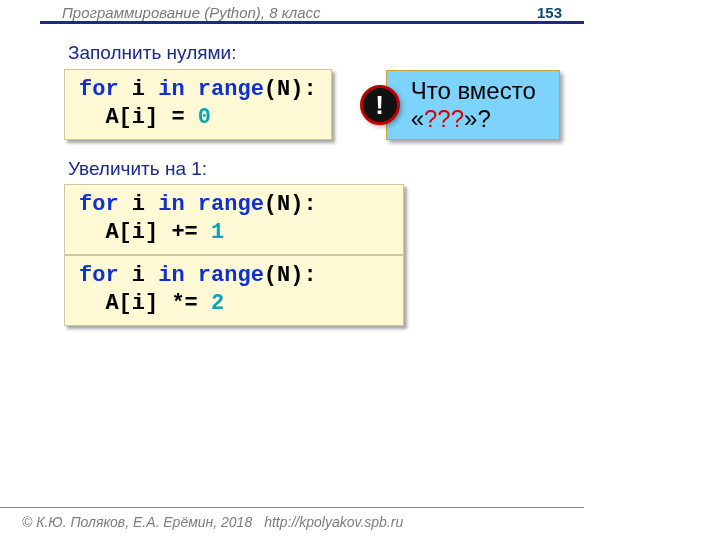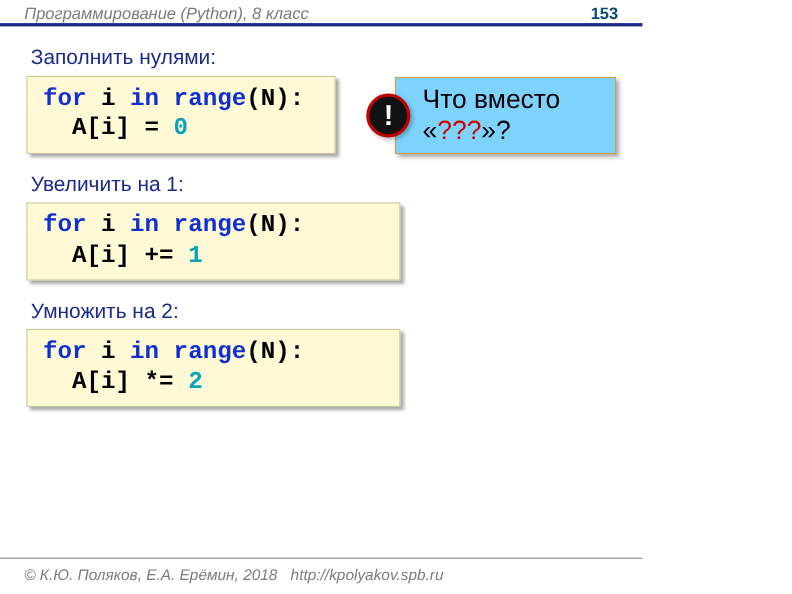--- a/index.html
+++ b/index.html
@@ -1,24 +1,24 @@
 <!DOCTYPE html>
 <html><head>
 <meta charset="utf-8">
 <style>
   * { box-sizing: border-box; margin: 0; padding: 0; }
   html, body { width: 720px; height: 540px; font-family: Arial, Helvetica, sans-serif; background: #fff; color: #000; }
-  .slide { position: relative; width: 584px; height: 540px; }
+  .slide { position: relative; width: 584px; height: 540px; padding-left: 40px; }
   .topbar { display: flex; justify-content: space-between; align-items: center; padding: 4px 22px 0 22px; color: #7a7a7a; font-style: italic; font-size: 15px; }
   .pagenum { font-style: normal; font-weight: bold; color: #0c4a6e; }
   .title { font-size: 26px; font-weight: bold; padding: 2px 22px 4px 22px; color: #111; }
   .hr { height: 3px; background: #1a2a8a; margin: 0 0 6px 0; }
   .content { padding: 0 24px; }
   .subhead { color: #1a2a8a; font-weight: normal; font-size: 19px; margin: 18px 0 4px 4px; }
-  .row { display: flex; align-items: center; gap: 28px; }
+  .row { display: flex; align-items: flex-end; gap: 28px; }
   .codebox {
     background: #fff9d6;
     border: 1px solid #c9c9a0;
     box-shadow: 3px 3px 3px rgba(0,0,0,0.35);
     padding: 6px 14px 8px 14px;
     width: 340px;
     font-family: "Courier New", monospace;
     font-size: 22px;
     font-weight: bold;
     line-height: 1.25;
@@ -81,21 +81,20 @@
         </div>
       </div>
     </div>
 
     <div class="subhead">Увеличить на 1:</div>
     <div class="row">
       <div class="codebox"><span class="kw">for</span><span class="plain"> i </span><span class="kw">in</span><span class="plain"> </span><span class="kw">range</span><span class="plain">(N):</span>
 <span class="plain">  A[i] += </span><span class="num">1</span></div>
     </div>
 
-    <div class="subhead">Умножить на 2:</div>
     <div class="row">
       <div class="codebox"><span class="kw">for</span><span class="plain"> i </span><span class="kw">in</span><span class="plain"> </span><span class="kw">range</span><span class="plain">(N):</span>
 <span class="plain">  A[i] *= </span><span class="num">2</span></div>
     </div>
 
   </div>
 
   <div class="footer">
     <span>© К.Ю. Поляков, Е.А. Ерёмин, 2018</span>
     <span>http://kpolyakov.spb.ru</span>

